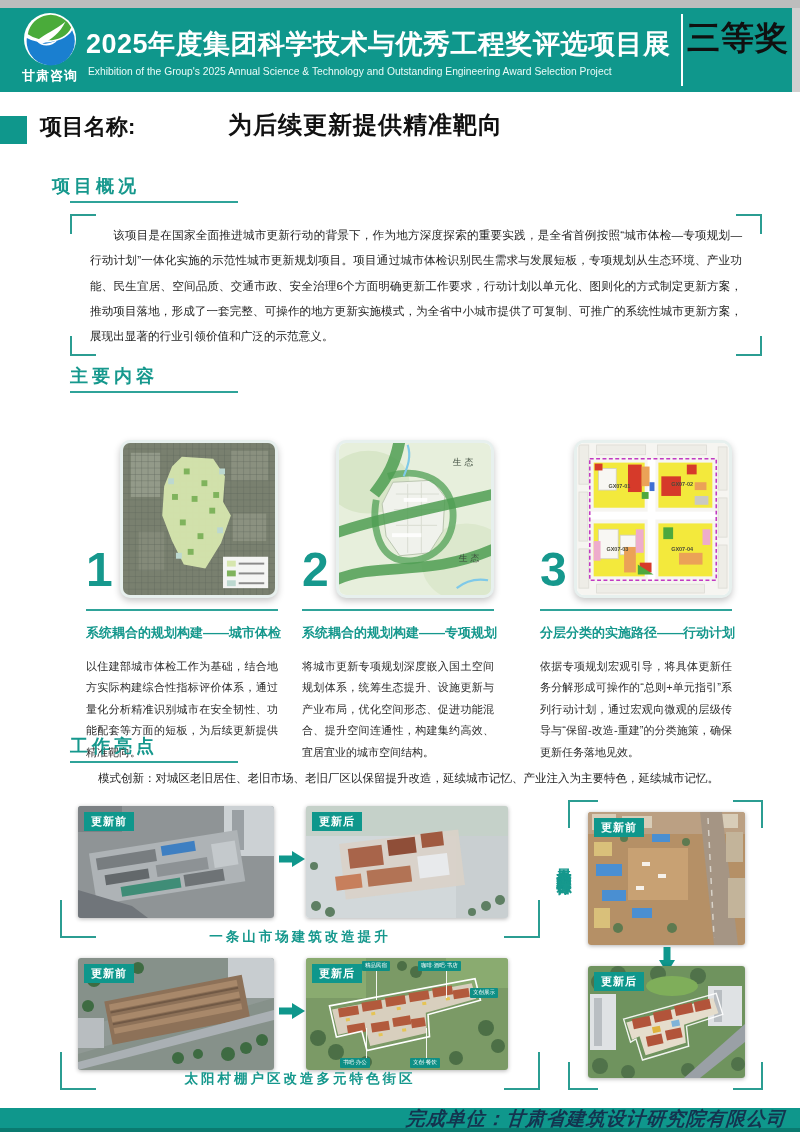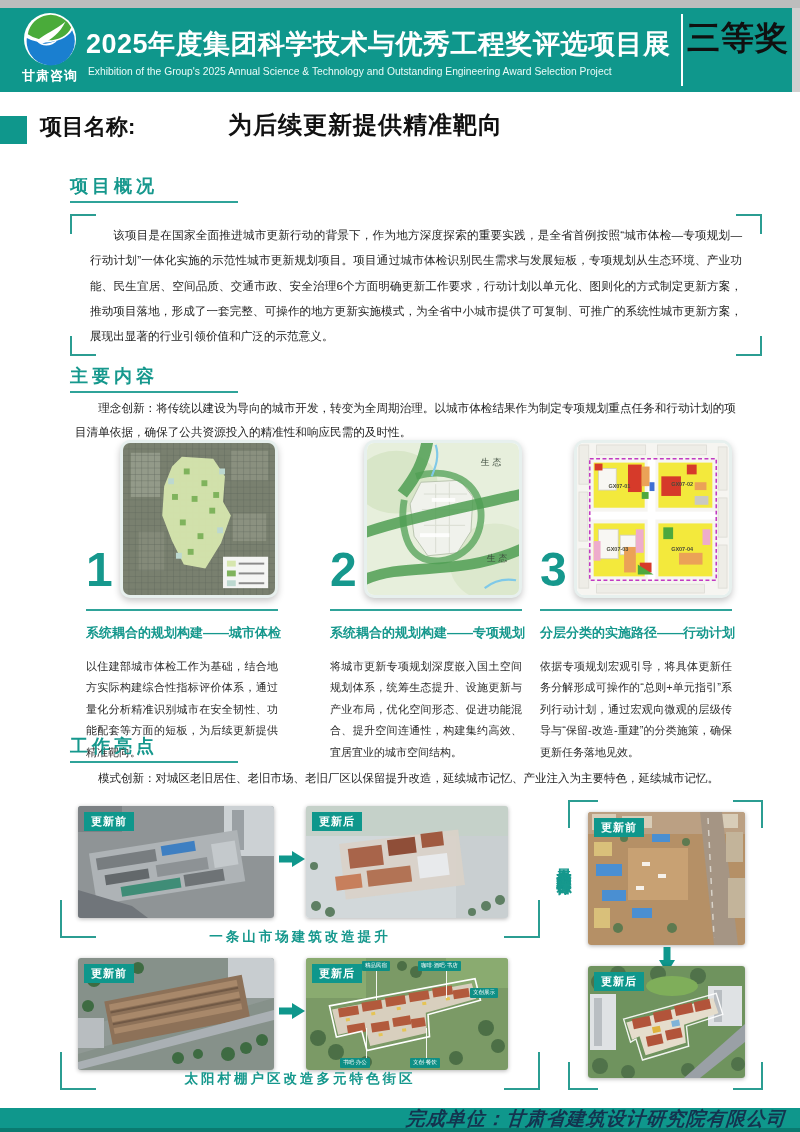--- a/index.html
+++ b/index.html
@@ -32,21 +32,21 @@
   .quote p { margin:0; padding:8px 20px 0 20px; font-size:11.6px; line-height:2.18; color:#1f1f1f; text-indent:2em; text-align:justify; }
   .corner { position:absolute; width:26px; height:20px; border:0 solid #2b9d92; }
   .corner.tl { left:0; top:0; border-left-width:2px; border-top-width:2px; }
   .corner.tr { right:0; top:0; border-right-width:2px; border-top-width:2px; }
   .corner.bl { left:0; bottom:0; border-left-width:2px; border-bottom-width:2px; }
   .corner.br { right:0; bottom:0; border-right-width:2px; border-bottom-width:2px; }
 
   
   .mc-intro { position:absolute; left:75px; top:396px; width:665px; font-size:11.6px; line-height:2.1; color:#1f1f1f; text-indent:2em; }
   .col { position:absolute; top:440px; width:192px; }
-  .col1 { left:86px; } .col2 { left:330px; } .col3 { left:540px; }
+  .col1 { left:86px; } .col2 { left:302px; } .col3 { left:540px; }
   .col-img { margin-left:34px; width:158px; height:158px; border-radius:10px; overflow:hidden; border:3px solid #e7f0ee; box-shadow:0 3px 7px rgba(0,0,0,.22); background:#fff; }
   .col-img svg { display:block; width:100%; height:100%; }
   .col-num { position:absolute; left:0; top:106px; font-size:48px; font-weight:bold; color:#16988d; line-height:1; }
   .col-line { margin-top:11px; border-top:2px solid #2fa399; width:192px; }
   .col-title { margin-top:13px; font-size:13px; font-weight:bold; color:#16988d; white-space:nowrap; }
   .col-body { margin-top:14px; font-size:11px; line-height:1.95; color:#2b2b2b; text-align:justify; }
 
   
   .hl-intro { position:absolute; left:75px; top:771px; width:665px; font-size:11.5px; color:#1f1f1f; text-indent:2em; }
   .ph { position:absolute; border-radius:3px; overflow:hidden; box-shadow:0 1px 4px rgba(0,0,0,.3); }
@@ -92,33 +92,32 @@
     <div class="header-subtitle">Exhibition of the Group's 2025 Annual Science &amp; Technology and Outstanding Engineering Award Selection Project</div>
     <div class="header-divider"></div>
     <div class="award">三等奖</div>
   </div>
   <div class="header-right-strip"></div>
 
   <div class="pname-bar"></div>
   <div class="pname-label">项目名称:</div>
   <div class="pname-value">为后续更新提供精准靶向</div>
 
-  <div class="sec-head" style="left:70px; top:174px;">项目概况</div>
+  <div class="sec-head" style="left:52px; top:174px;">项目概况</div>
   <div class="sec-line" style="left:70px; top:201px;"></div>
   <div class="quote">
     <div class="corner tl"></div>
     <div class="corner tr"></div>
     <div class="corner bl"></div>
     <div class="corner br"></div>
     <p>该项目是在国家全面推进城市更新行动的背景下，作为地方深度探索的重要实践，是全省首例按照“城市体检—专项规划—行动计划”一体化实施的示范性城市更新规划项目。项目通过城市体检识别民生需求与发展短板，专项规划从生态环境、产业功能、民生宜居、空间品质、交通市政、安全治理6个方面明确更新工作要求，行动计划以单元化、图则化的方式制定更新方案，推动项目落地，形成了一套完整、可操作的地方更新实施模式，为全省中小城市提供了可复制、可推广的系统性城市更新方案，展现出显著的行业引领价值和广泛的示范意义。</p>
   </div>
 
   <div class="sec-head" style="left:70px; top:364px;">主要内容</div>
   <div class="sec-line" style="left:70px; top:391px;"></div>
-  <div class="mc-intro">理念创新：将传统以建设为导向的城市开发，转变为全周期治理。以城市体检结果作为制定专项规划重点任务和行动计划的项目清单依据，确保了公共资源投入的精准性和响应民需的及时性。</div>
 
   <div class="col col1">
     <div class="col-img">
       <svg viewBox="0 0 155 155" preserveAspectRatio="none">
         <defs>
             <pattern id="grid1" width="6.5" height="6.5" patternUnits="userSpaceOnUse">
               <path d="M6.5 0V6.5M0 6.5H6.5" stroke="#5d645a" stroke-width="0.7" fill="none"></path>
             </pattern>
           </defs>
         <rect width="155" height="155" fill="#79806f"></rect>

